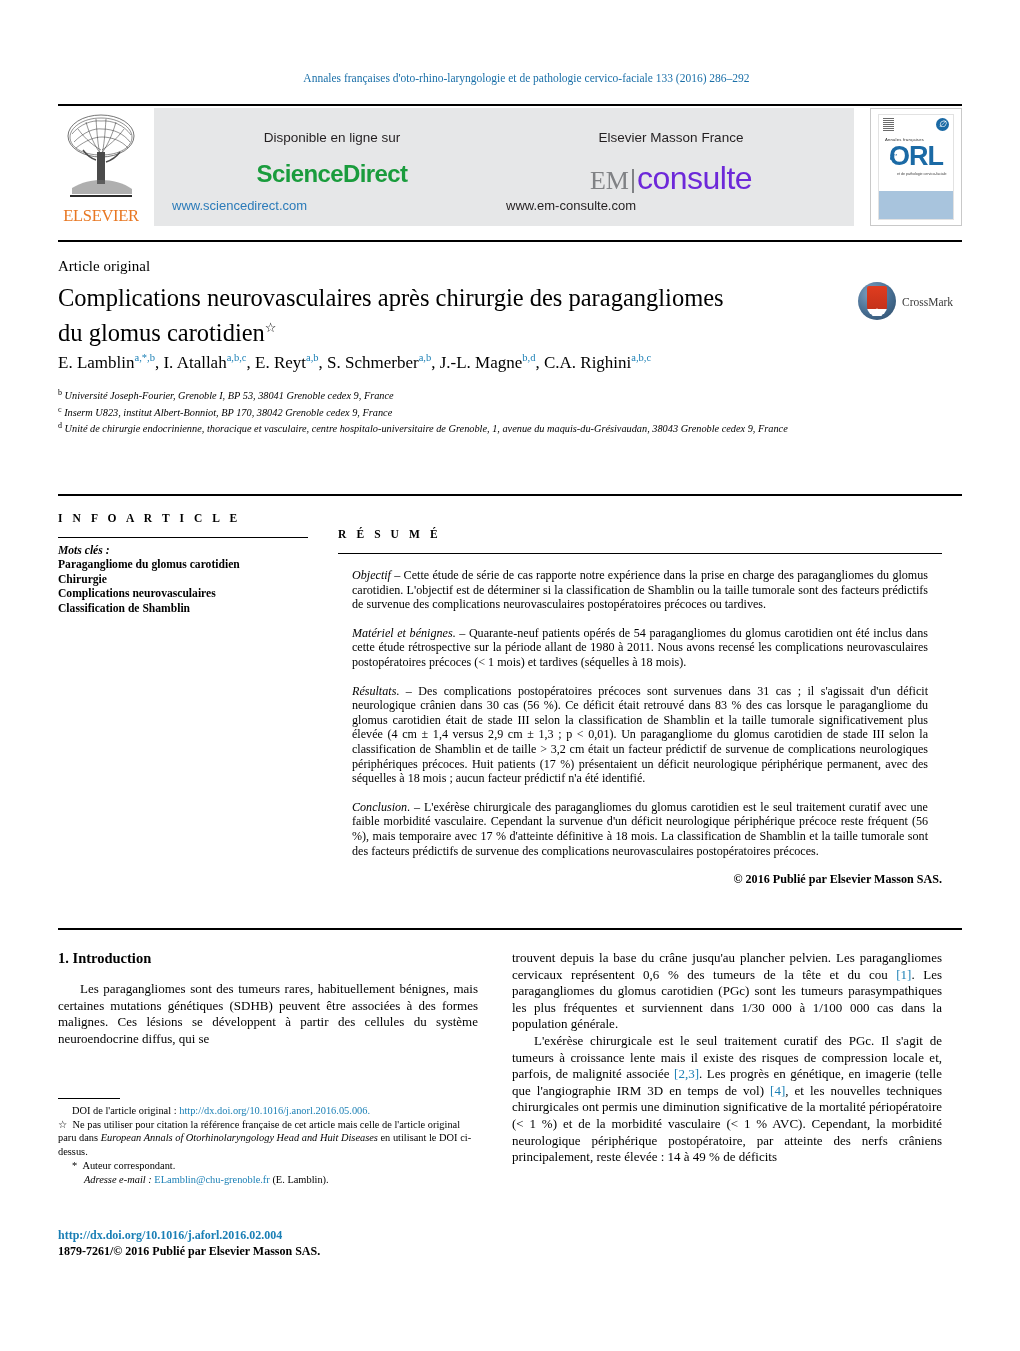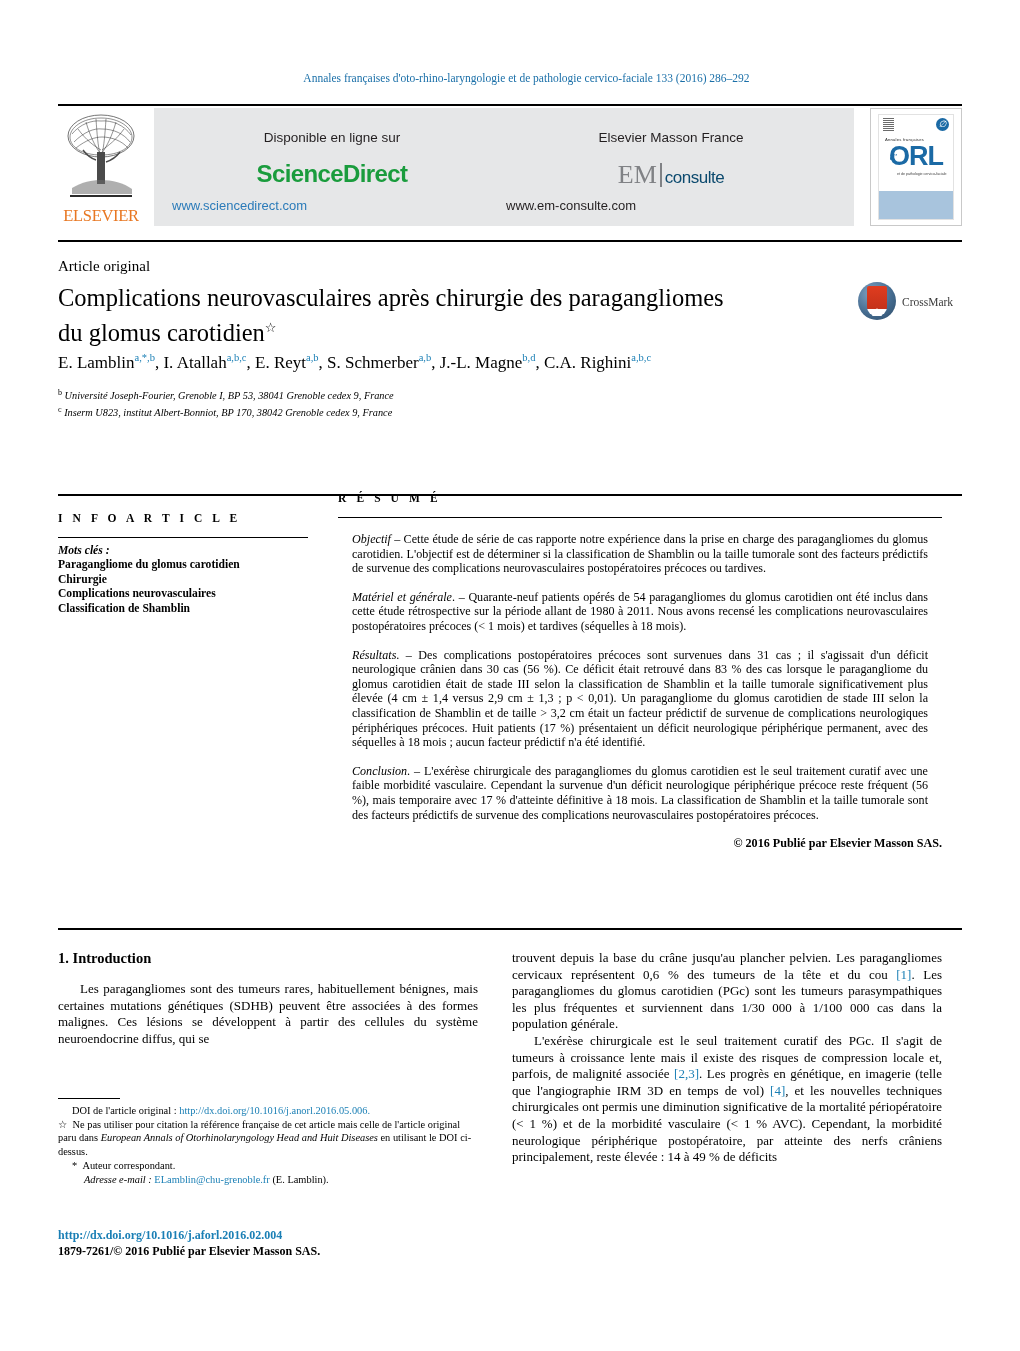--- a/index.html
+++ b/index.html
@@ -110,22 +110,22 @@
   .em-bar {
     display: inline-block;
     width: 2px;
     height: 24px;
     background: #808285;
     vertical-align: -4px;
     margin: 0 3px;
   }
   .em-word2 {
     font-family: "Liberation Sans", sans-serif;
-    font-size: 17px;
-    color: #0c4a6e;
+    font-size: 32px;
+    color: #6d28d9;
     letter-spacing: -0.5px;
     text-align: center;
   }
   .bbot {
     position: absolute;
     top: 90px; left: 0; right: 0;
     font-family: "Liberation Sans", sans-serif;
     font-size: 13px;
   }
   .sd-url { color: #2b7bb9; }
@@ -286,21 +286,21 @@
     top: 494px;
     border-top: 2px solid #000;
   }
   .info-col {
     position: absolute;
     left: 58px; top: 512px;
     width: 250px;
   }
   .res-col {
     position: absolute;
-    left: 338px; top: 492px;
+    left: 338px; top: 528px;
     width: 604px;
   }
   .sechead {
     font-family: "Liberation Serif", serif;
     font-size: 11.5px;
     font-weight: bold;
     letter-spacing: 3.6px;
     color: #000;
   }
   .thin-rule {
@@ -502,20 +502,21 @@
     <span><span>I. Atallah</span><sup>a,b,c</sup></span>,
     <span><span>E. Reyt</span><sup>a,b</sup></span>,
     <span><span>S. Schmerber</span><sup>a,b</sup></span>,
     <span><span>J.-L. Magne</span><sup>b,d</sup></span>,
     <span><span>C.A. Righini</span><sup>a,b,c</sup></span>
   </div>
 
   <div class="affil">
     <div><sup>b</sup> <span>Université Joseph-Fourier, Grenoble I, BP 53, 38041 Grenoble cedex 9, France</span></div>
     <div><sup>c</sup> <span>Inserm U823, institut Albert-Bonniot, BP 170, 38042 Grenoble cedex 9, France</span></div>
+    <div><sup>d</sup> <span>Unité de chirurgie endocrinienne, thoracique et vasculaire, centre hospitalo-universitaire de Grenoble, 1, avenue du maquis-du-Grésivaudan, 38043 Grenoble cedex 9, France</span></div>
   </div>
 
   <div class="abs-rule-top"></div>
 
   <div class="info-col">
     <div class="sechead">I N F O   A R T I C L E</div>
     <div class="thin-rule"></div>
     <div class="kw-wrap">
       <div class="kw-title">Mots clés :</div>
       <div>Paragangliome du glomus carotidien</div>
@@ -523,21 +524,21 @@
       <div>Complications neurovasculaires</div>
       <div>Classification de Shamblin</div>
     </div>
   </div>
 
   <div class="res-col">
     <div class="sechead">R É S U M É</div>
     <div class="thin-rule"></div>
     <div class="abs-body">
       <p><i>Objectif</i><span> – Cette étude de série de cas rapporte notre expérience dans la prise en charge des paragangliomes du glomus carotidien. L'objectif est de déterminer si la classification de Shamblin ou la taille tumorale sont des facteurs prédictifs de survenue des complications neurovasculaires postopératoires précoces ou tardives.</span></p>
-      <p><i>Matériel et générale</i><span>. – Quarante-neuf patients opérés de 54 paragangliomes du glomus carotidien ont été inclus dans cette étude rétrospective sur la période allant de 1980 à 2011. Nous avons recensé les complications neurovasculaires postopératoires précoces (&lt; 1 mois) et tardives (séquelles à 18 mois).</span></p>
+      <p><i>Matériel et bénignes</i><span>. – Quarante-neuf patients opérés de 54 paragangliomes du glomus carotidien ont été inclus dans cette étude rétrospective sur la période allant de 1980 à 2011. Nous avons recensé les complications neurovasculaires postopératoires précoces (&lt; 1 mois) et tardives (séquelles à 18 mois).</span></p>
       <p><i>Résultats</i><span>. – Des complications postopératoires précoces sont survenues dans 31 cas ; il s'agissait d'un déficit neurologique crânien dans 30 cas (56 %). Ce déficit était retrouvé dans 83 % des cas lorsque le paragangliome du glomus carotidien était de stade III selon la classification de Shamblin et la taille tumorale significativement plus élevée (4 cm ± 1,4 versus 2,9 cm ± 1,3 ; p &lt; 0,01). Un paragangliome du glomus carotidien de stade III selon la classification de Shamblin et de taille &gt; 3,2 cm était un facteur prédictif de survenue de complications neurologiques périphériques précoces. Huit patients (17 %) présentaient un déficit neurologique périphérique permanent, avec des séquelles à 18 mois ; aucun facteur prédictif n'a été identifié.</span></p>
       <p><i>Conclusion</i><span>. – L'exérèse chirurgicale des paragangliomes du glomus carotidien est le seul traitement curatif avec une faible morbidité vasculaire. Cependant la survenue d'un déficit neurologique périphérique précoce reste fréquent (56 %), mais temporaire avec 17 % d'atteinte définitive à 18 mois. La classification de Shamblin et la taille tumorale sont des facteurs prédictifs de survenue des complications neurovasculaires postopératoires précoces.</span></p>
       <div class="copyright">© 2016 Publié par Elsevier Masson SAS.</div>
     </div>
   </div>
 
   <div class="abs-rule-bot"></div>
 
   <div class="col-left">
     <div class="h2">1.  Introduction</div>

